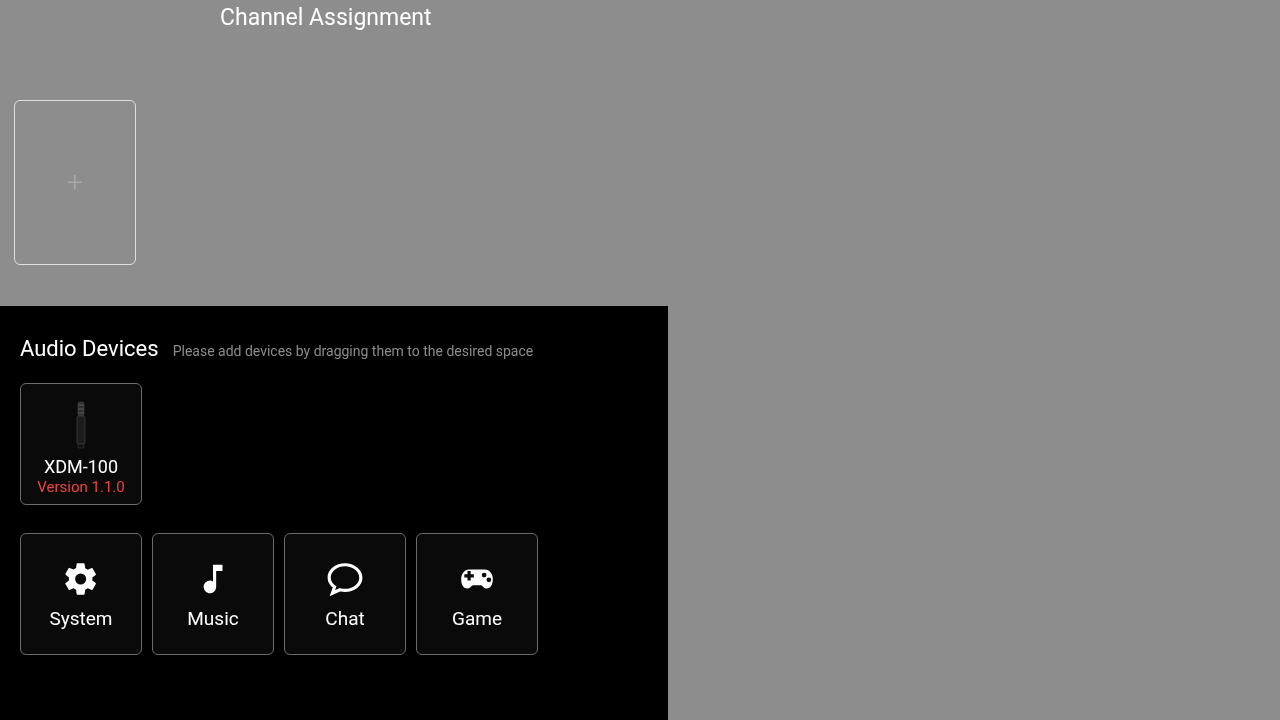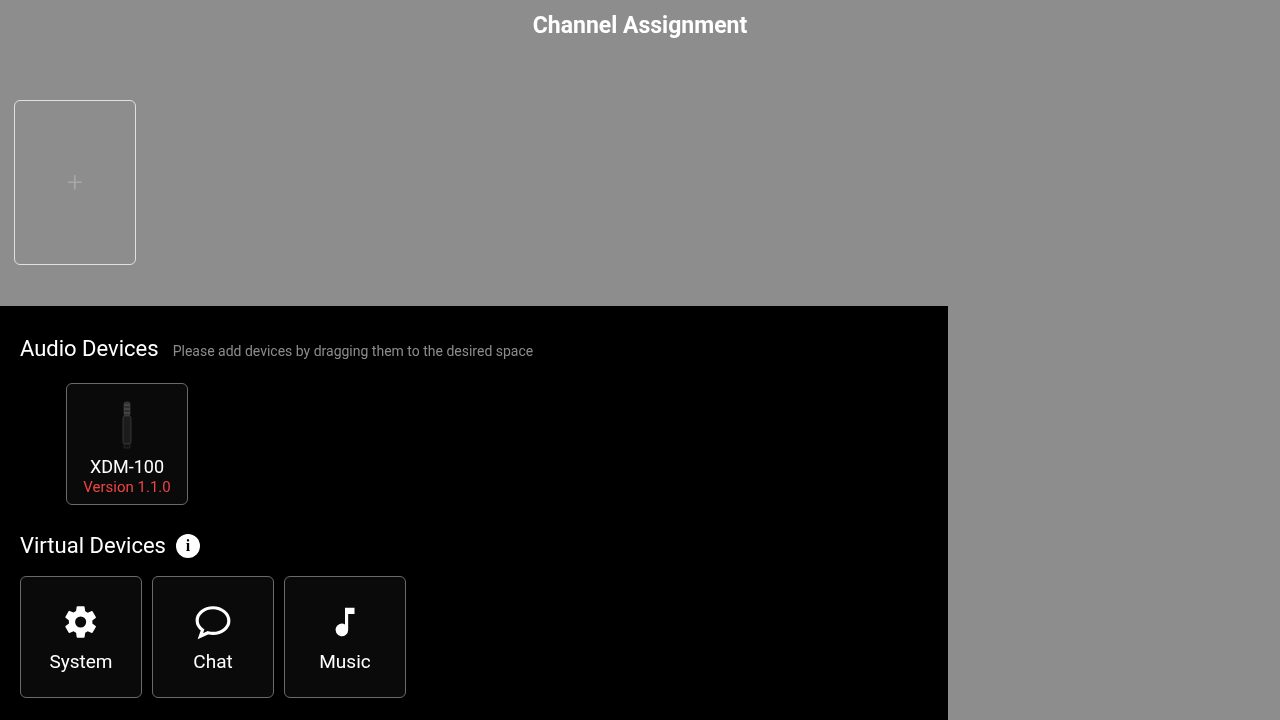--- a/index.html
+++ b/index.html
@@ -1,28 +1,27 @@
 <!DOCTYPE html>
 <html><head>
 <meta charset="utf-8">
 <style>
   * { margin: 0; padding: 0; box-sizing: border-box; }
   html, body { width: 1280px; height: 720px; overflow: hidden; font-family: -apple-system, BlinkMacSystemFont, "Segoe UI", Roboto, sans-serif; }
   body { background: #8d8d8d; position: relative; color: #fff; }
 
   .header-title {
     position: absolute;
-    top: 12px;
+    top: 4px;
     left: 50%;
     transform: translateX(-50%);
     font-size: 23px;
-    font-weight: 700;
+    font-weight: 400;
     color: #fff;
     width: 840px;
-    text-align: center;
   }
 
   .add-slot {
     position: absolute;
     top: 100px;
     left: 14px;
     width: 122px;
     height: 165px;
     border: 1px solid #e0e0e0;
     border-radius: 6px;
@@ -35,21 +34,21 @@
   .add-slot .plus {
     font-size: 28px;
     color: #a8a8a8;
     font-weight: 300;
   }
 
   .bottom-panel {
     position: absolute;
     left: 0;
     top: 306px;
-    width: 948px;
+    width: 668px;
     height: 414px;
     background: #000;
     padding: 30px 20px 20px 20px;
   }
 
   .section-row {
     display: flex;
     align-items: baseline;
     gap: 14px;
     margin-bottom: 22px;
@@ -70,21 +69,20 @@
     height: 122px;
     border: 1px solid #6a6a6a;
     border-radius: 6px;
     background: #0a0a0a;
     display: flex;
     flex-direction: column;
     align-items: center;
     justify-content: flex-end;
     padding: 10px 4px 8px;
     cursor: grab;
-    margin-left: 46px;
   }
   .mic-icon {
     flex: 1;
     display: flex;
     align-items: center;
     justify-content: center;
   }
   .mic-icon svg { width: 18px; height: 50px; }
   .device-name { font-size: 18px; color: #fff; line-height: 1.2; }
   .device-version { font-size: 15px; color: #ef4444; line-height: 1.2; }
@@ -153,51 +151,55 @@
           <rect x="6" y="12" width="6" height="2" fill="#444"></rect>
           <rect x="5" y="16" width="8" height="28" rx="2" fill="#1c1c1c" stroke="#4a4a4a" stroke-width="0.6"></rect>
           <rect x="6" y="44" width="6" height="4" rx="1" fill="#111" stroke="#444" stroke-width="0.5"></rect>
         </svg>
       </div>
       <div class="device-name">XDM-100</div>
       <div class="device-version">Version 1.1.0</div>
     </div>
   </div>
 
-  <div class="virtual-header">
-    <div class="section-title">Virtual Devices</div>
-    <div class="info-badge">i</div>
-  </div>
 
   <div class="virtual-list">
 
     <div class="virtual-card">
       <div class="ico">
         <svg viewBox="0 0 24 24">
             <path d="M19.14,12.94a7.07,7.07,0,0,0,.05-.94,7.07,7.07,0,0,0-.05-.94l2.11-1.65a.5.5,0,0,0,.12-.64l-2-3.46a.5.5,0,0,0-.61-.22l-2.49,1a7,7,0,0,0-1.62-.94l-.38-2.65A.5.5,0,0,0,13.77,2H9.77a.5.5,0,0,0-.5.42L8.89,5.07a7,7,0,0,0-1.62.94l-2.49-1a.5.5,0,0,0-.61.22l-2,3.46a.5.5,0,0,0,.12.64L4.4,11.06a7.07,7.07,0,0,0-.05.94,7.07,7.07,0,0,0,.05.94L2.29,14.59a.5.5,0,0,0-.12.64l2,3.46a.5.5,0,0,0,.61.22l2.49-1a7,7,0,0,0,1.62.94l.38,2.65a.5.5,0,0,0,.5.42h4a.5.5,0,0,0,.5-.42l.38-2.65a7,7,0,0,0,1.62-.94l2.49,1a.5.5,0,0,0,.61-.22l2-3.46a.5.5,0,0,0-.12-.64ZM11.77,15.5A3.5,3.5,0,1,1,15.27,12,3.5,3.5,0,0,1,11.77,15.5Z"></path>
           </svg>
       </div>
       <div class="virtual-label">System</div>
     </div>
 
     <div class="virtual-card">
       <div class="ico">
         <svg viewBox="0 0 24 24">
+            <path d="M12 3v10.55A4 4 0 1 0 14 17V7h4V3h-6z"></path>
+          </svg>
+      </div>
+      <div class="virtual-label">Music</div>
+    </div>
+
+    <div class="virtual-card">
+      <div class="ico">
+        <svg viewBox="0 0 24 24">
             <path fill="none" stroke="#fff" stroke-width="2" d="M12 3C6.5 3 2 6.6 2 11c0 2.4 1.3 4.5 3.4 6l-1.4 4 4.8-2.2c1 .2 2.1.4 3.2.4 5.5 0 10-3.6 10-8S17.5 3 12 3z"></path>
           </svg>
       </div>
       <div class="virtual-label">Chat</div>
     </div>
 
     <div class="virtual-card">
       <div class="ico">
         <svg viewBox="0 0 24 24">
-            <path d="M12 3v10.55A4 4 0 1 0 14 17V7h4V3h-6z"></path>
-          </svg>
-      </div>
-      <div class="virtual-label">Music</div>
-    </div>
-
+            <path d="M17 6H7C4 6 2 9 2 12s1 6 4 6c2 0 2.5-2 3.5-2h5c1 0 1.5 2 3.5 2 3 0 4-3 4-6s-2-6-5-6zM8 13H6v-2H4v-2h2V7h2v2h2v2H8v2zm7-3.5A1.5 1.5 0 1 1 16.5 11 1.5 1.5 0 0 1 15 9.5zm3 3A1.5 1.5 0 1 1 19.5 14 1.5 1.5 0 0 1 18 12.5z"></path>
+          </svg>
+      </div>
+      <div class="virtual-label">Game</div>
+    </div>
 
 
 
   </div>
 </div>
 
 </body></html>

